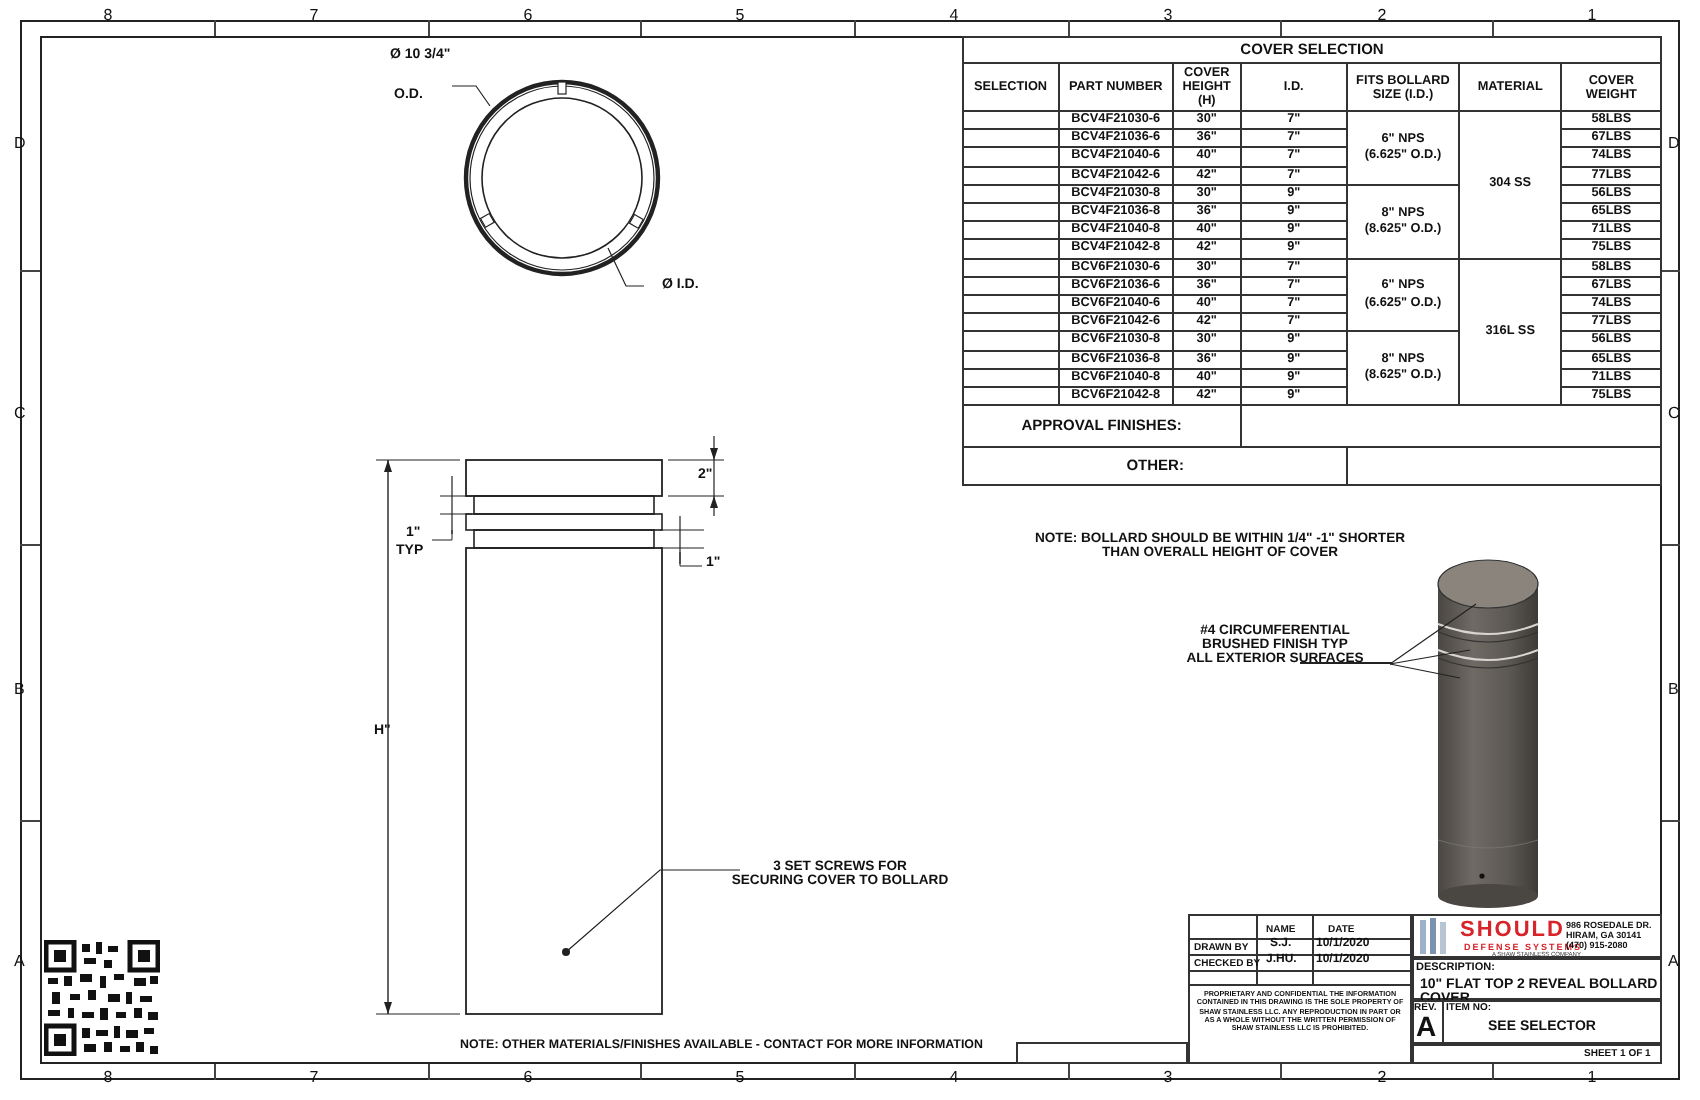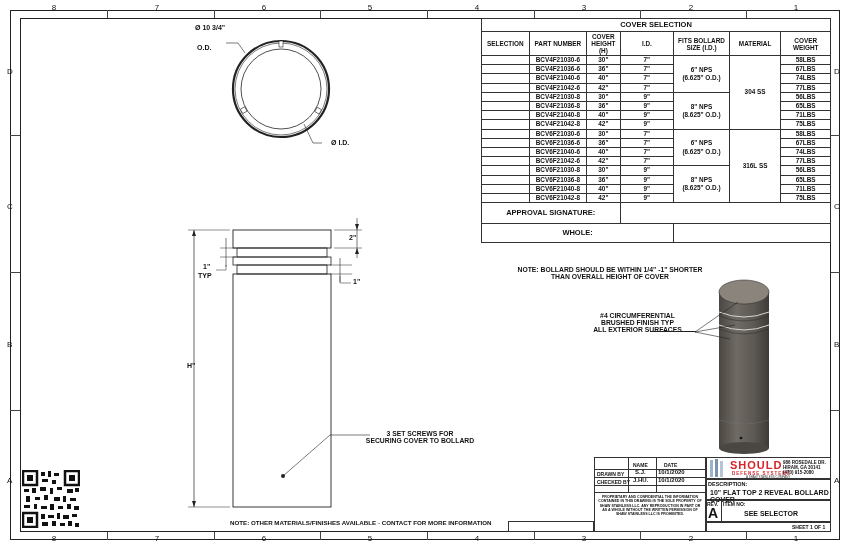--- a/index.html
+++ b/index.html
@@ -270,25 +270,25 @@
         <td>71LBS</td>
       </tr>
   <tr>
         <td></td>
         <td>BCV6F21042-8</td>
         <td>42"</td>
         <td>9"</td>
         <td>75LBS</td>
       </tr>
   <tr style="height:20px;">
-    <td colspan="3" style="font-size:7.5px;height:20px;">APPROVAL SIGNATURE:</td>
+    <td colspan="3" style="font-size:7.5px;height:20px;">APPROVAL FINISHES:</td>
     <td colspan="4"></td>
   </tr>
   <tr style="height:18px;">
-    <td colspan="4" style="font-size:7.5px;height:18px;">WHOLE:</td>
+    <td colspan="4" style="font-size:7.5px;height:18px;">OTHER:</td>
     <td colspan="3"></td>
   </tr>
 </tbody>
   </table>
 
 <div class="abs note" style="left:490px;top:266px;width:240px;">
   <div>NOTE: BOLLARD SHOULD BE WITHIN 1/4" -1" SHORTER</div>
   <div>THAN OVERALL HEIGHT OF COVER</div>
 </div>
 <div class="abs note" style="left:580px;top:312px;width:115px;">

